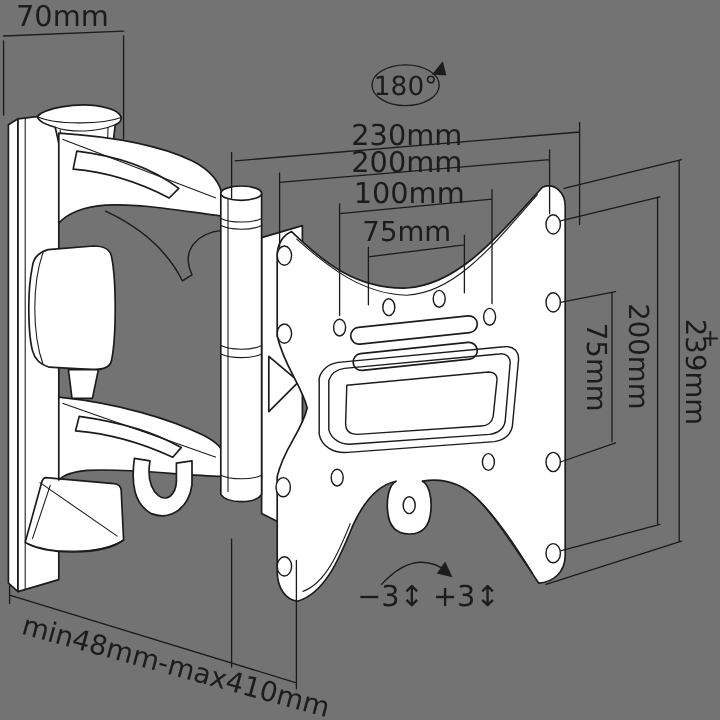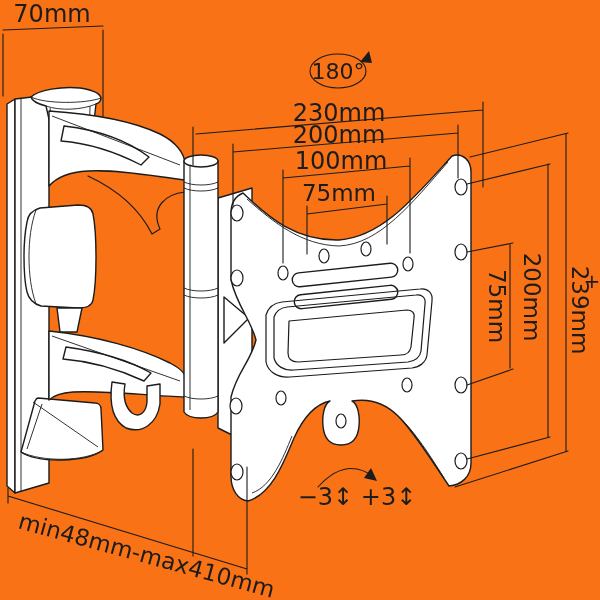--- a/index.html
+++ b/index.html
@@ -4,21 +4,21 @@
 <style>
   html, body {
     margin: 0; padding: 0;
     width: 600px; height: 600px;
     background: #ffffff;
     font-family: "DejaVu Sans", "Liberation Sans", sans-serif;
   }
   #stage {
     position: relative;
     width: 600px; height: 600px;
-    background: #f97316;
+    background: #737373;
     overflow: hidden;
   }
   svg { display: block; }
   .part {
     fill: #ffffff;
     stroke: #1c1c1c;
     stroke-width: 1.4;
     stroke-linejoin: round;
     stroke-linecap: round;
   }

